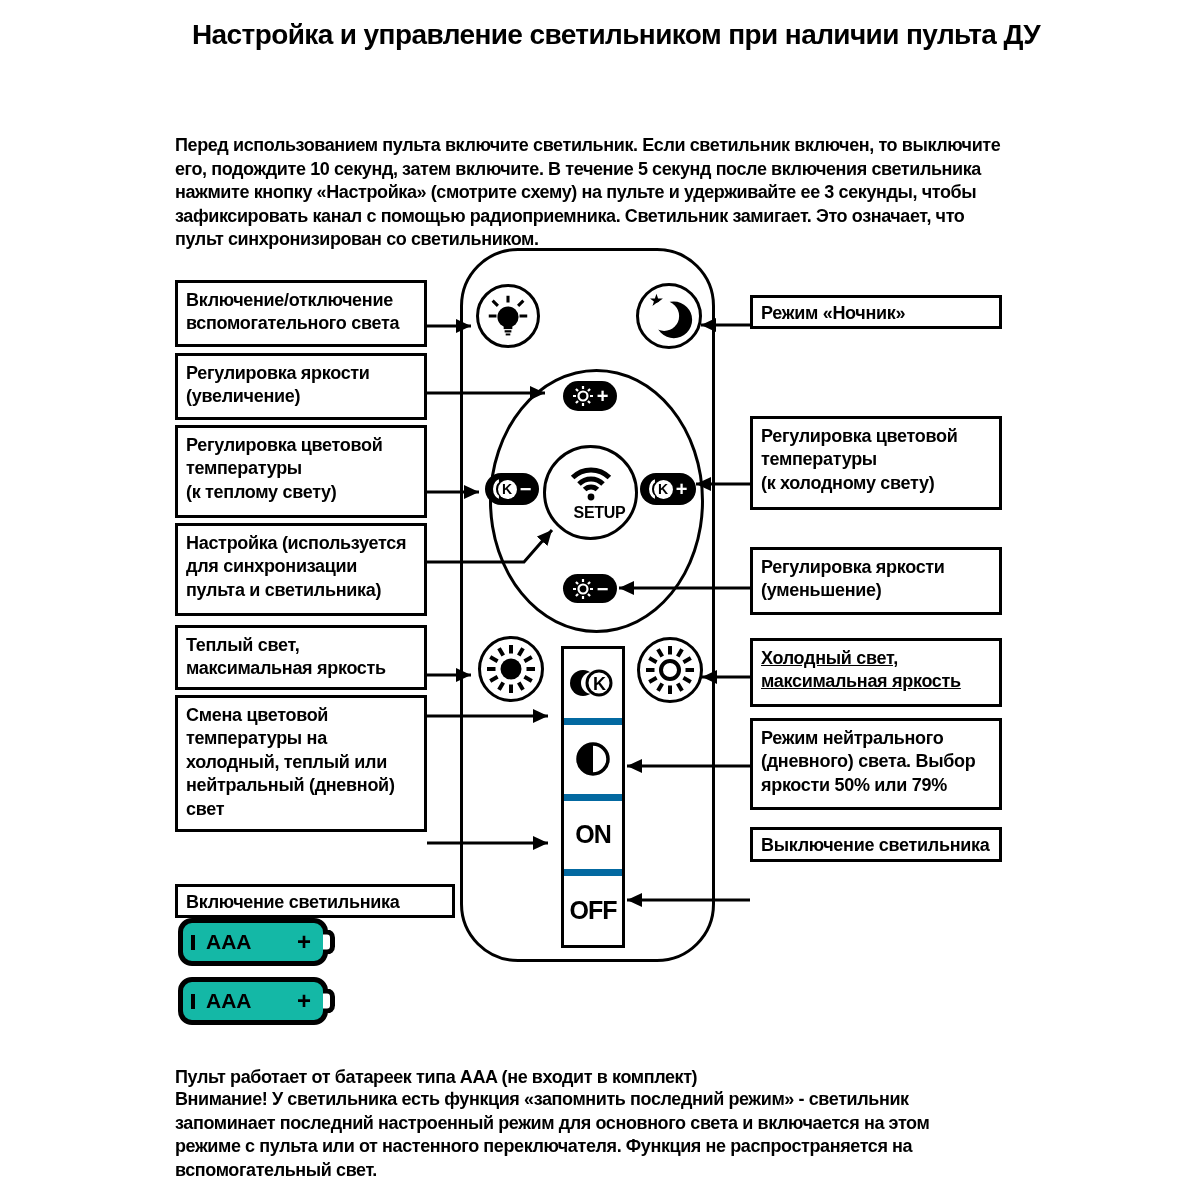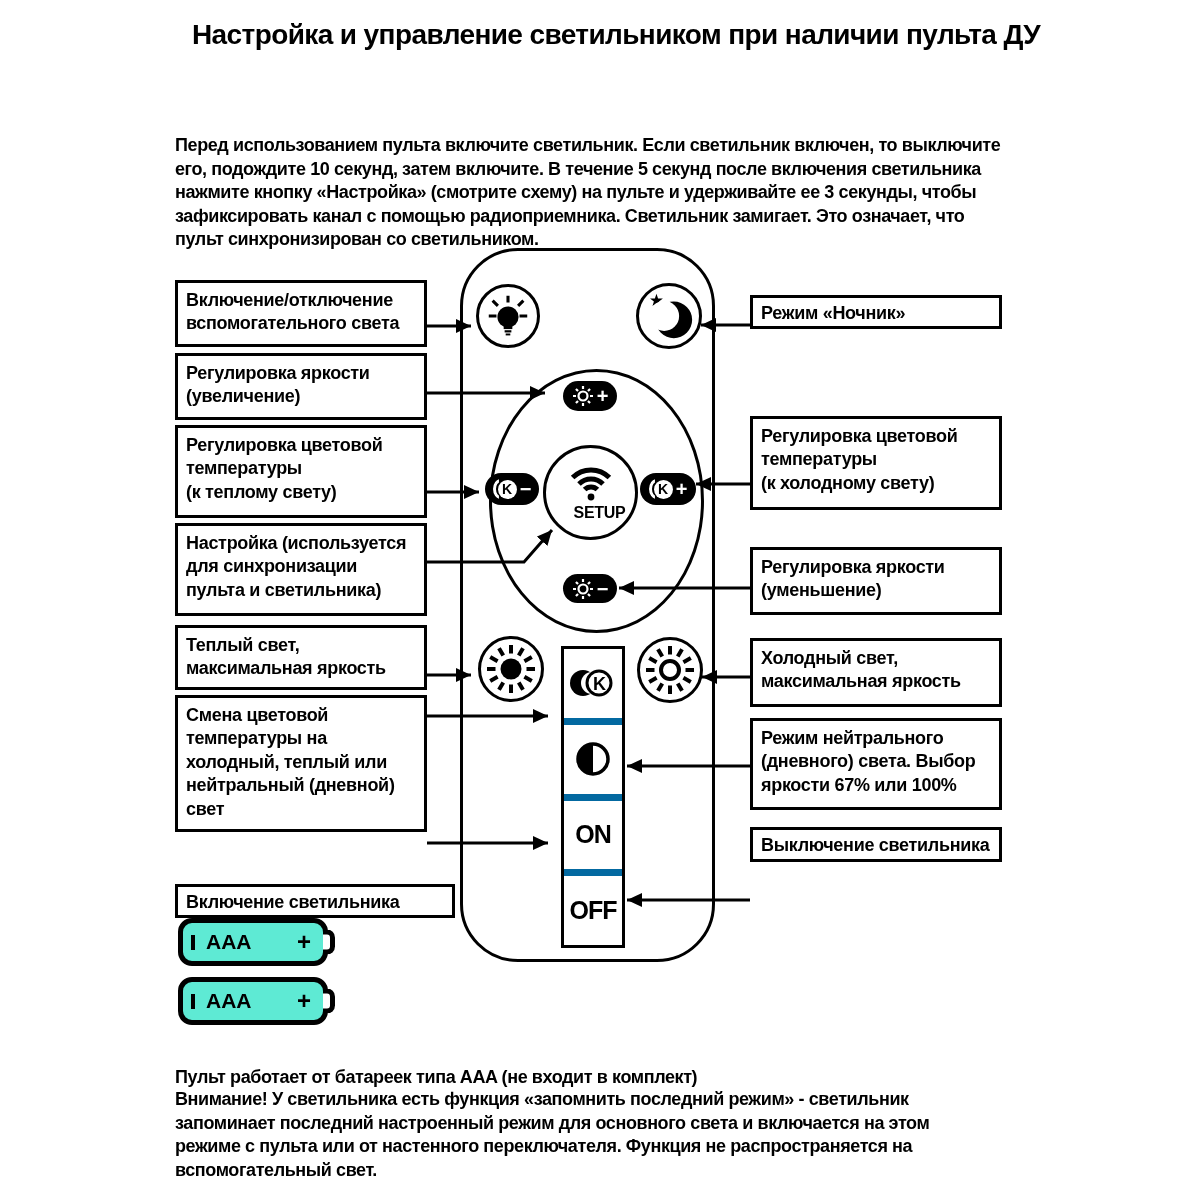--- a/index.html
+++ b/index.html
@@ -31,21 +31,21 @@
        box-sizing:border-box;clip-path:inset(-2px 58% -2px -2px);margin-right:-10px;}
   .kcirc{display:inline-block;width:19px;height:19px;background:#fff;color:#000;border-radius:50%;
          font-size:14px;line-height:19px;text-align:center;position:relative;z-index:1;}
   .col{position:absolute;left:98px;top:395px;width:64px;height:302px;border:3px solid #000;
        box-sizing:border-box;background:#fff;display:flex;flex-direction:column;}
   .cell{flex:1;display:flex;align-items:center;justify-content:center;
         font-size:25px;letter-spacing:-1px;}
   .cell + .cell{border-top:7px solid #0369a1;}
 
   .battery{position:absolute;left:178px;width:150px;height:48px;border:5px solid #000;
-           border-radius:14px;box-sizing:border-box;background:#5eead4;display:flex;align-items:center;}
+           border-radius:14px;box-sizing:border-box;background:#14b8a6;display:flex;align-items:center;}
   .bat-tick{width:4px;height:15px;background:#000;margin-left:8px;}
   .bat-label{font-size:21px;margin-left:11px;}
   .bat-plus{margin-left:auto;margin-right:12px;font-size:24px;}
   .bat-nub{position:absolute;right:-12px;top:50%;transform:translateY(-50%);width:12px;height:25px;
            border:5px solid #000;border-left:none;border-radius:0 8px 8px 0;box-sizing:border-box;background:#fff;}
 </style>
 </head>
 <body>
 
 <div id="canvas">
@@ -76,25 +76,25 @@
 нейтральный (дневной)
 свет</div>
   <div class="box single" style="left:175px;top:884px;width:280px;height:34px;">Включение светильника</div>
 
   <div class="box single" style="left:750px;top:295px;width:252px;height:34px;">Режим «Ночник»</div>
   <div class="box" style="left:750px;top:416px;width:252px;height:94px;">Регулировка цветовой
 температуры
 (к холодному свету)</div>
   <div class="box" style="left:750px;top:547px;width:252px;height:68px;">Регулировка яркости
 (уменьшение)</div>
-  <div class="box" style="left:750px;top:638px;width:252px;height:69px;">Холодный свет,
+  <div class="box" style="left:750px;top:638px;width:252px;height:69px;text-decoration:underline;">Холодный свет,
 максимальная яркость</div>
   <div class="box" style="left:750px;top:718px;width:252px;height:92px;">Режим нейтрального
 (дневного) света. Выбор
-яркости 67% или 100%</div>
+яркости 50% или 79%</div>
   <div class="box single" style="left:750px;top:827px;width:252px;height:35px;">Выключение светильника</div>
 
   <div class="remote">
 
     <div class="circle-btn" style="left:13px;top:33px;width:64px;height:64px;">
       <svg width="50" height="50" viewBox="0 0 52 52">
         <path d="M26,5 L26,12 M10,10 L15.5,15.5 M42,10 L36.5,15.5 M6,26 L14,26 M46,26 L38,26" stroke="#000" stroke-width="3.2" fill="none"></path>
         <circle cx="26" cy="27" r="11" fill="#000"></circle>
         <rect x="21.5" y="37" width="9" height="2.6" fill="#000"></rect>
         <rect x="22.5" y="40.8" width="7" height="2.3" fill="#000"></rect>

